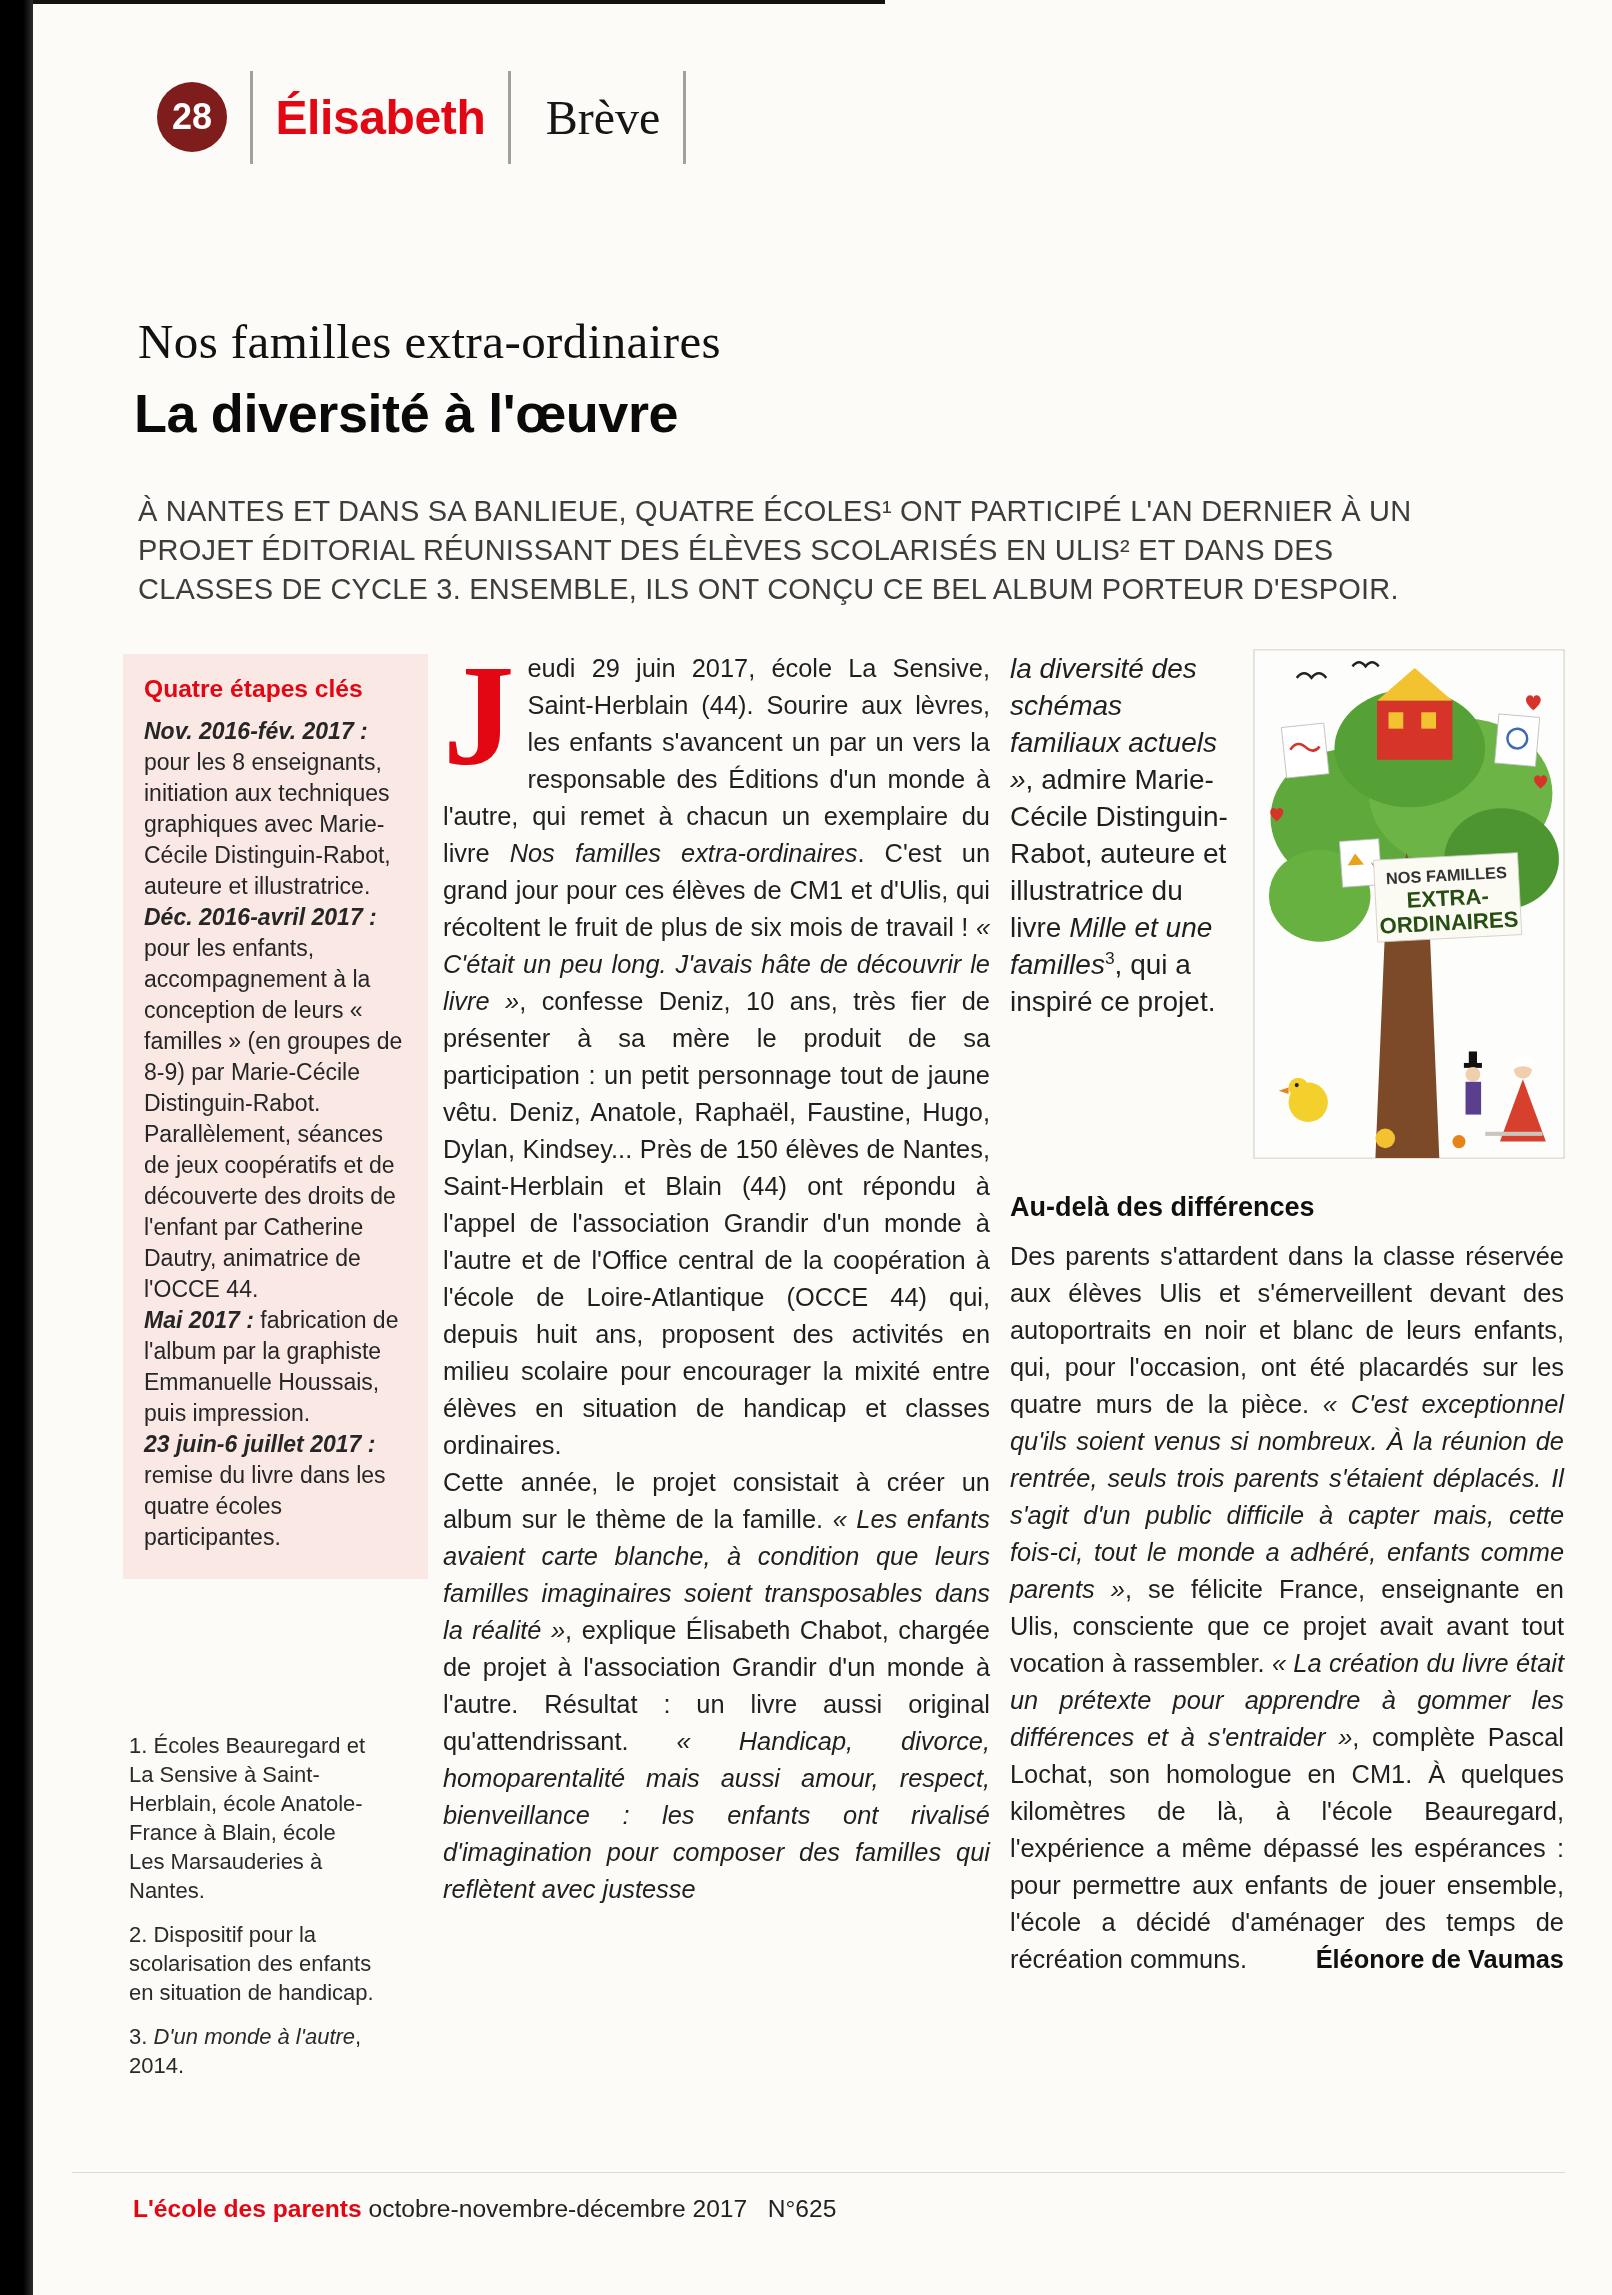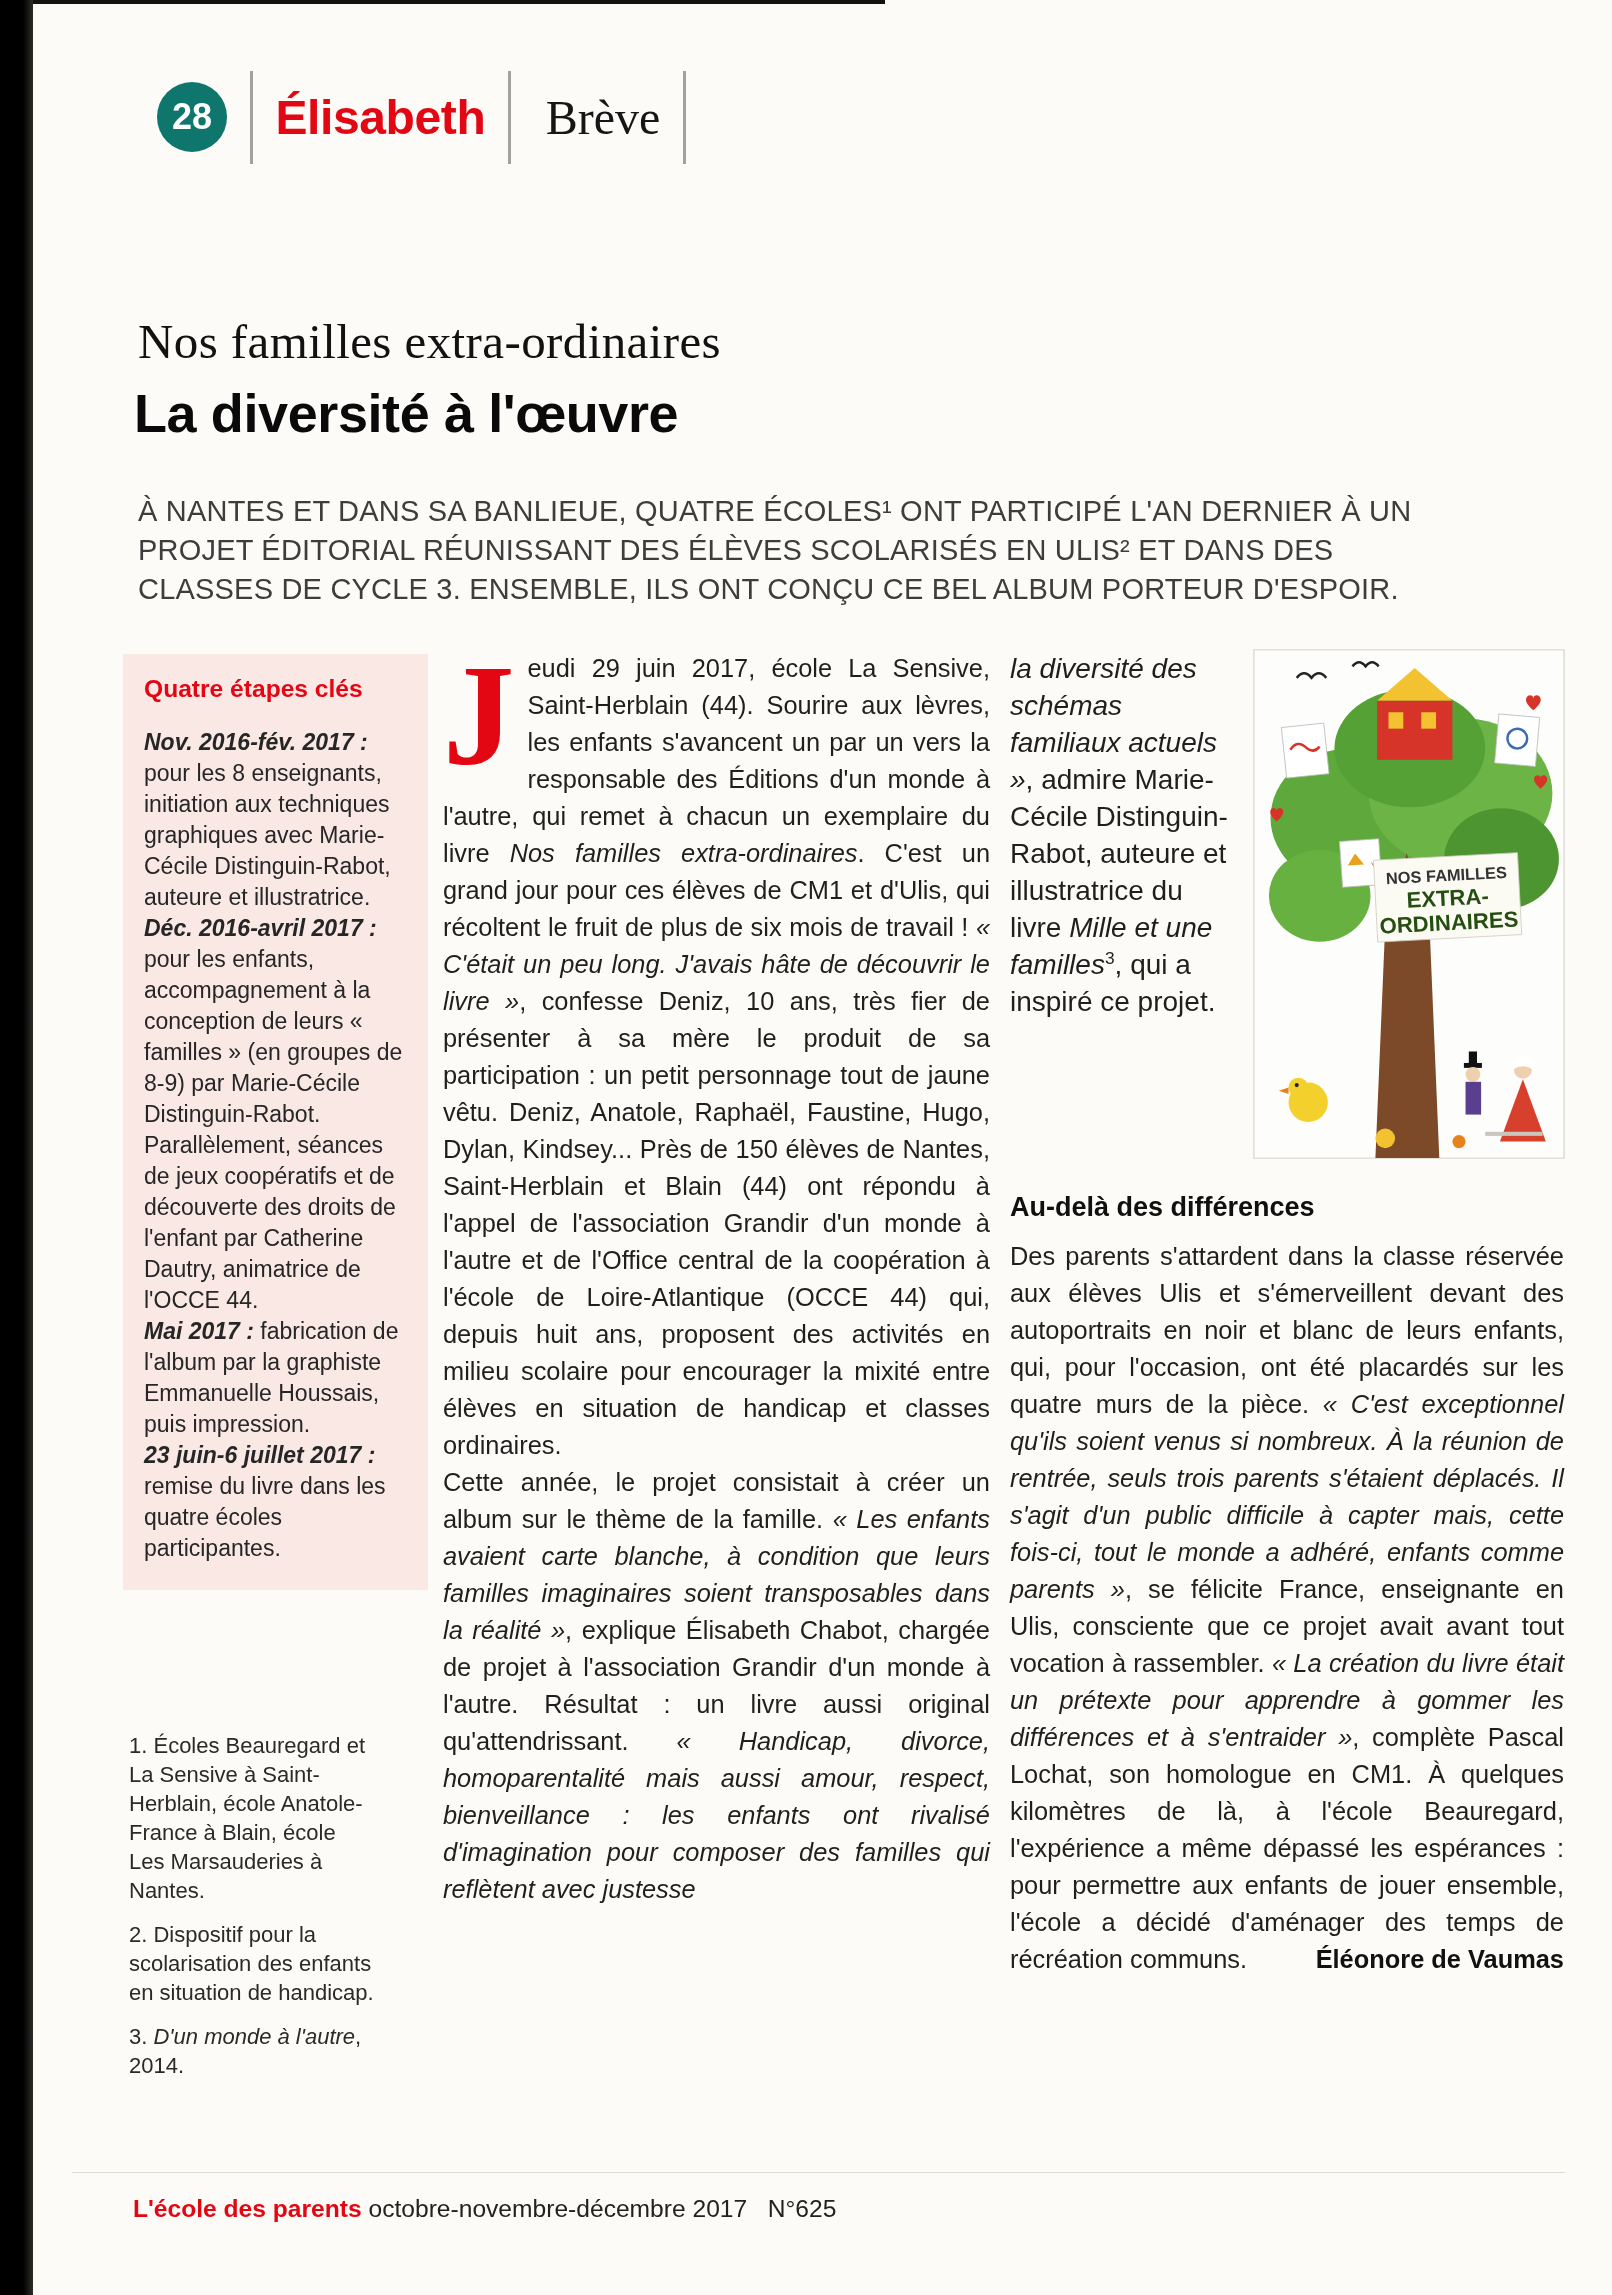--- a/index.html
+++ b/index.html
@@ -4,38 +4,38 @@
 <style>
   html,body{margin:0;padding:0;background:#d9d7d2;}
   .page{position:relative;width:1613px;height:2295px;background:#fcfbf7;overflow:hidden;
         font-family:"Liberation Sans",sans-serif;color:#1c1c1c;}
   .scan-edge{position:absolute;left:0;top:0;width:33px;height:100%;
         background:linear-gradient(90deg,#000 0%,#000 70%,#2e2c2a 100%);}
   .scan-top{position:absolute;left:33px;top:0;width:852px;height:4.1px;background:#14120f;}
 
   
   .masthead{position:absolute;left:157px;top:67px;height:100px;display:flex;align-items:center;gap:23px;}
-  .page-badge{width:70px;height:70px;border-radius:50%;background:#0f766e;color:#fff;
+  .page-badge{width:70px;height:70px;border-radius:50%;background:#7f1d1d;color:#fff;
         display:flex;align-items:center;justify-content:center;font-size:36px;font-weight:700;text-align:center;}
   .vrule{width:2.5px;height:93px;background:#a3a19e;}
   .section{color:#e30613;font-weight:700;font-size:48px;letter-spacing:-0.4px;}
   .rubric{font-family:"Liberation Serif",serif;font-size:48px;color:#161616;margin-left:12px;}
 
   
   .kicker{position:absolute;left:138px;top:313px;font-family:"Liberation Serif",serif;
         font-size:49px;color:#121212;letter-spacing:0.4px;}
   .headline{position:absolute;left:134px;top:382px;font-size:54px;font-weight:700;
         color:#0a0a0a;letter-spacing:-0.4px;}
   .standfirst{position:absolute;left:138px;top:492px;width:1311px;font-size:29px;
         line-height:39px;color:#3d3d3d;letter-spacing:0.2px;}
 
   
   .sidebar-box{position:absolute;left:123px;top:654px;width:305px;background:#f9e8e3;
         padding:21px 21px 26px;box-sizing:border-box;}
-  .sidebar-title{color:#e30613;font-weight:700;font-size:24.6px;margin:0 0 24px;}
+  .sidebar-title{color:#e30613;font-weight:700;font-size:24.6px;margin:0 0 13px;}
   .sidebar-box p{margin:0;font-size:23px;line-height:31px;color:#262626;}
   .footnotes{position:absolute;left:129px;top:1731px;width:247px;font-size:22px;
         line-height:29px;color:#2a2a2a;hyphens:auto;-webkit-hyphens:auto;}
   .footnotes p{margin:0 0 14.8px;}
 
   
   .col-mid{position:absolute;left:443px;top:650px;width:547px;font-size:25.4px;
         line-height:37px;text-align:justify;color:#1f1f1f;}
   .col-mid p{margin:0;}
   .dropcap{float:left;color:#e30613;font-family:"Liberation Serif",serif;font-weight:700;

